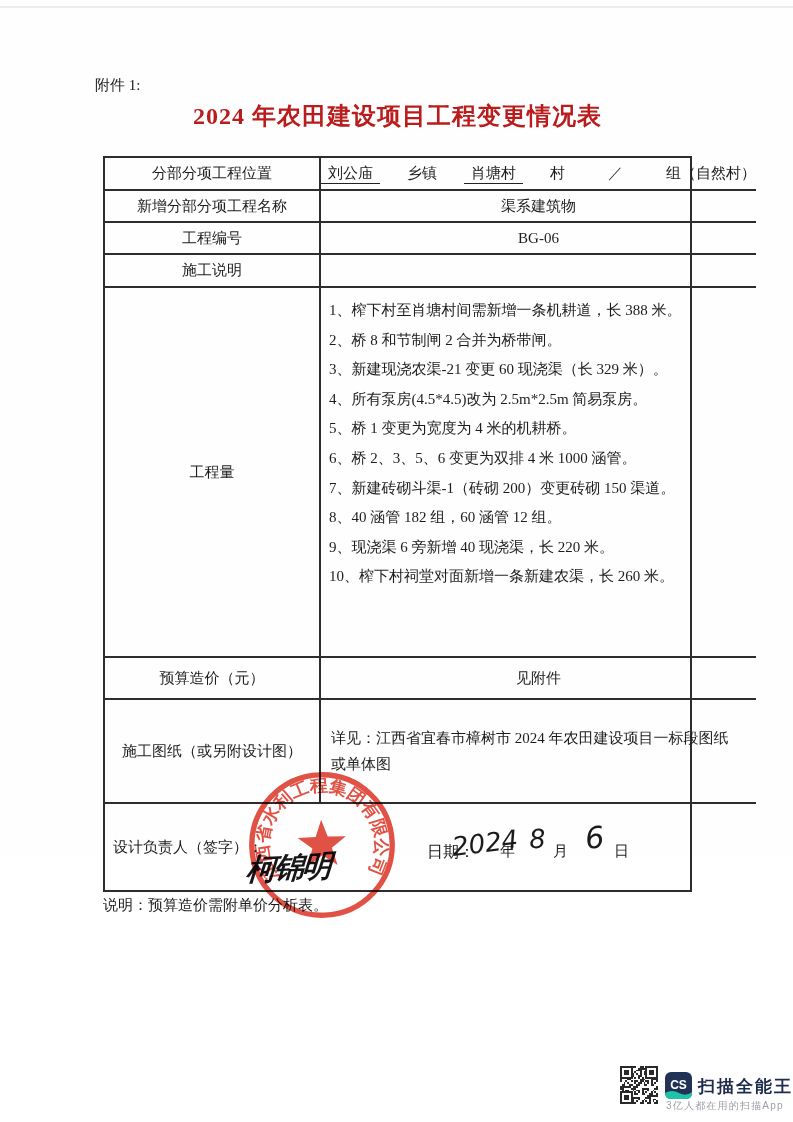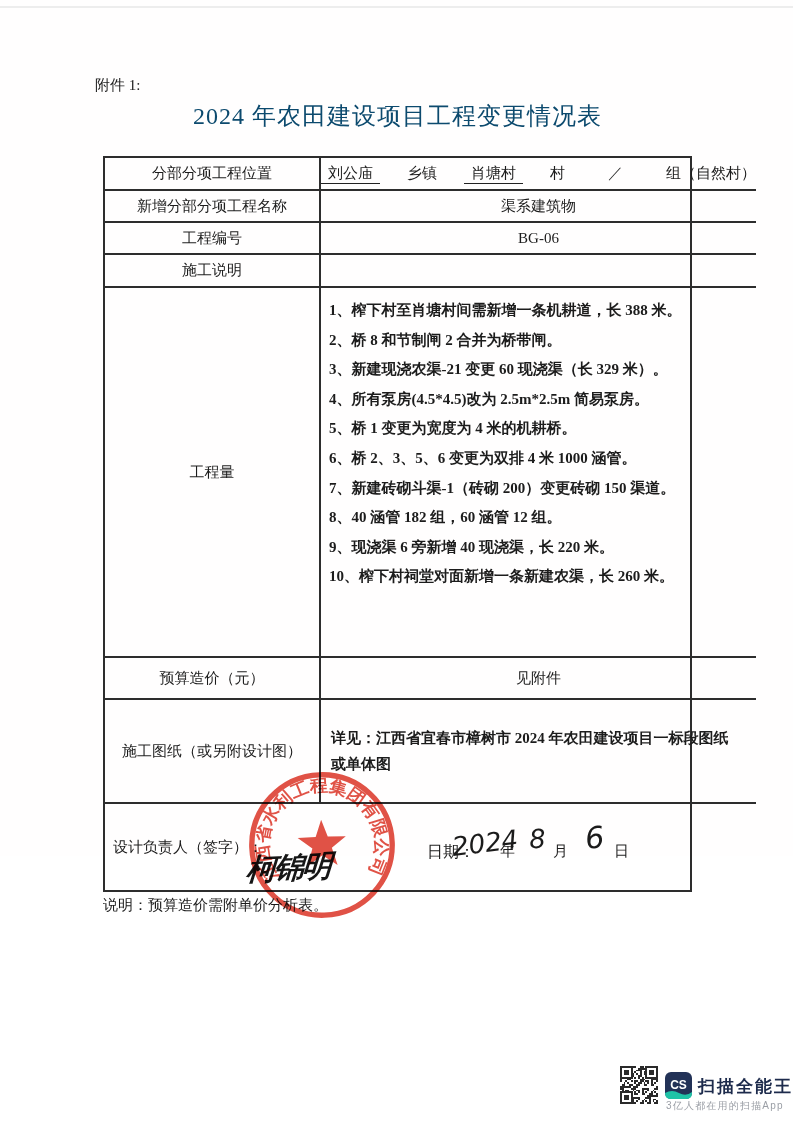--- a/index.html
+++ b/index.html
@@ -5,34 +5,34 @@
   * { margin:0; padding:0; box-sizing:border-box; }
   html,body { width:793px; height:1122px; background:#fff; overflow:hidden; }
   .page {
     position:relative; width:793px; height:856px; background:#fffefe;
     font-family:"Liberation Serif","DejaVu Serif",serif; color:#1c1c1c;
   }
   .scan-line { position:absolute; left:0; top:6px; width:100%; height:2px; background:#ededed; }
 
   .attach { position:absolute; left:95px; top:76px; font-size:15px; }
   .title  { position:absolute; left:103px; top:100px; width:589px; text-align:center;
-            font-size:24px; font-weight:400; letter-spacing:1px; color:#0c4a6e; }
+            font-size:24px; font-weight:700; letter-spacing:1px; color:#b91c1c; }
 
   
   .form {
     position:absolute; left:103px; top:156px; width:589px; height:736px;
     border:2px solid #2d2d2d;
     display:grid; grid-template-columns:216px 1fr;
     grid-template-rows:33px 32px 32px 33px 370px 42px 104px 1fr;
     font-size:15px;
   }
   .lc { border-right:2px solid #2d2d2d; border-bottom:2px solid #2d2d2d;
         display:flex; align-items:center; justify-content:center; text-align:center; padding:8px 4px; }
   .vc { border-bottom:2px solid #2d2d2d; display:flex; align-items:center; justify-content:center; }
-  .vc.left { justify-content:flex-start;font-weight:bold; }
+  .vc.left { justify-content:flex-start; }
   .signer-cell { grid-column:1 / 3; position:relative; }
 
   .loc-line { display:flex; align-items:baseline; gap:27px; white-space:nowrap; }
   .uline { border-bottom:1.5px solid #222; padding:0 7px; }
   .slash { margin:0 16px; }
 
   .qty-list { padding:8px 4px 0 8px; width:100%; }
   .qty-list div { line-height:29.6px; white-space:nowrap; }
 
   .drawings-val { padding:0 14px 0 10px; line-height:26px; text-align:left; }

